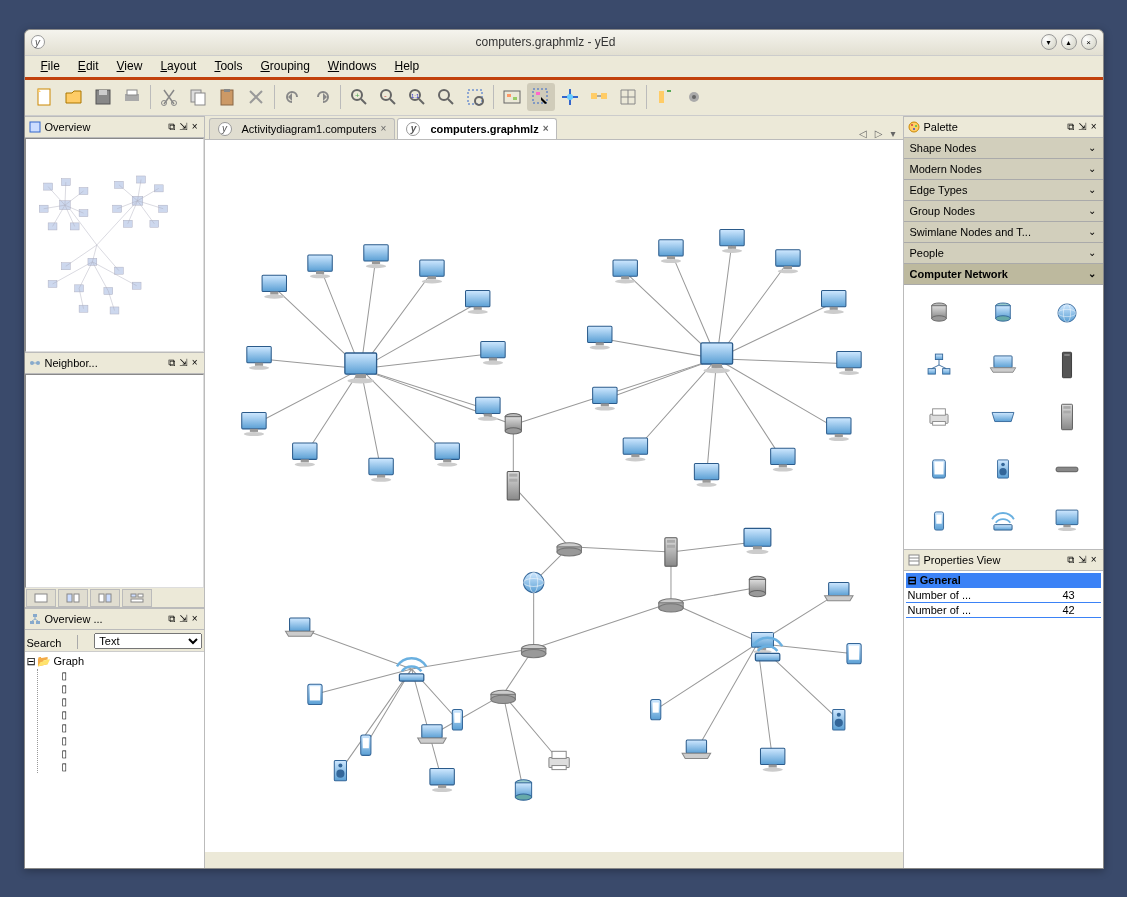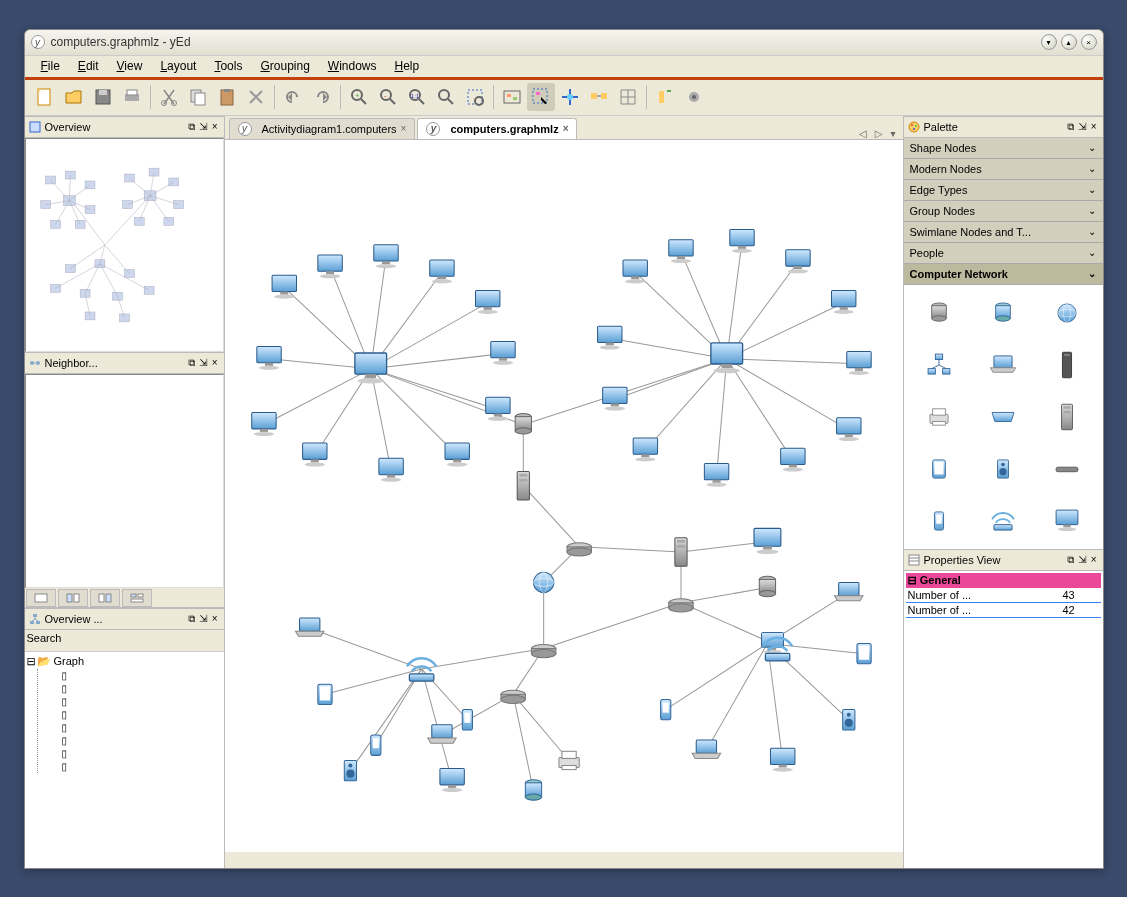--- a/index.html
+++ b/index.html
@@ -1,53 +1,53 @@
 <!DOCTYPE html>
 <html><head>
 <meta charset="utf-8">
 <style>
 * { box-sizing: border-box; margin: 0; padding: 0; font-family: Arial, sans-serif; }
 body { background: #3a4a6b; display: flex; align-items: center; justify-content: center; width: 1127px; height: 897px; }
 .window { width: 1080px; height: 840px; background: #ece9d8; border: 1px solid #888; border-radius: 6px 6px 0 0; display: flex; flex-direction: column; box-shadow: 0 2px 8px rgba(0,0,0,0.3); }
 .titlebar { height: 26px; background: linear-gradient(#f5f4ee, #e2dfd1); display: flex; align-items: center; padding: 0 6px; border-bottom: 1px solid #ccc; border-radius: 6px 6px 0 0; }
 .titlebar-icon { width: 14px; height: 14px; background: #fff; border-radius: 50%; border: 1px solid #999; margin-right: 6px; display: inline-flex; align-items: center; justify-content: center; font-size: 10px; font-style: italic; color: #555; }
-.titlebar-title { flex: 1; text-align: left; font-size: 12px; color: #333; }
+.titlebar-title { flex: 1; text-align: center; font-size: 12px; color: #333; }
 .win-btns { display: flex; gap: 4px; }
 .win-btn { width: 16px; height: 16px; border-radius: 50%; background: radial-gradient(circle at 30% 30%, #fff, #d0d0c0); border: 1px solid #999; display: flex; align-items: center; justify-content: center; font-size: 8px; cursor: pointer; }
 
 .menubar { height: 24px; display: flex; align-items: center; padding: 0 8px; gap: 2px; border-bottom: 3px solid #c2410c; font-size: 12px; }
 .menu-item { padding: 3px 8px; cursor: pointer; }
 .menu-u { text-decoration: underline; }
 
 .toolbar { height: 36px; display: flex; align-items: center; padding: 0 6px; gap: 1px; border-bottom: 1px solid #ccc; }
 .tb-btn { width: 28px; height: 28px; display: flex; align-items: center; justify-content: center; cursor: pointer; border-radius: 3px; }
 .tb-sep { width: 1px; height: 24px; background: #bbb; margin: 0 3px; }
 .tb-btn svg { width: 20px; height: 20px; }
 
 .main { flex: 1; display: flex; overflow: hidden; }
-.left-col { width: 200px; display: flex; flex-direction: column; border-right: 1px solid #bbb; }
+.left-col { width: 180px; display: flex; flex-direction: column; border-right: 1px solid #bbb; }
 .right-col { width: 200px; display: flex; flex-direction: column; border-left: 1px solid #bbb; }
 .center-col { flex: 1; display: flex; flex-direction: column; background: #fff; }
 
 .panel-header { height: 22px; background: #ece9d8; display: flex; align-items: center; padding: 0 4px; font-size: 11px; border-bottom: 1px solid #bbb; border-top: 1px solid #bbb; }
 .panel-header .ph-title { flex: 1; display: flex; align-items: center; gap: 4px; overflow: hidden; white-space: nowrap; }
 .panel-header .ph-icon { font-size: 10px; cursor: pointer; padding: 0 2px; }
 .ph-small-icon { width: 12px; height: 12px; display: inline-block; }
 
 .panel-body { flex: 1; background: #fff; border: 1px inset #ddd; overflow: hidden; position: relative; }
 
 
 .overview-canvas { width: 100%; height: 100%; }
 
 
 .neighbor-panel { flex: 1; }
 .small-tabs { height: 20px; display: flex; background: #ece9d8; border-bottom: 1px solid #bbb; }
 .small-tab { width: 30px; height: 18px; background: #e0ddd0; border: 1px solid #bbb; margin: 1px; display:flex; align-items:center; justify-content:center; cursor:pointer; }
 .small-tab svg { width: 14px; height: 10px; }
-.search-row { height: 22px; display: flex; align-items: flex-start; gap: 16px; padding: 2px; font-size: 11px; border-bottom: 1px solid #ccc; flex-direction: column; }
+.search-row { height: 22px; display: flex; align-items: flex-end; gap: 16px; padding: 2px; font-size: 11px; border-bottom: 1px solid #ccc; }
 .search-row select { font-size: 11px; flex: 1; }
 .tree { font-size: 11px; padding: 2px; overflow-y: auto; flex: 1; background: #fff; }
 .tree-item { display: flex; align-items: center; gap: 2px; padding: 1px 0; white-space: nowrap; }
 .tree-indent { padding-left: 24px; }
 .tree-folder { color: #000; }
 .tree-value { color: #888; }
 .tree-lines { border-left: 1px dotted #999; margin-left: 10px; }
 
 
 .editor-tabs { height: 24px; display: flex; align-items: flex-end; padding: 0 4px; background: #ece9d8; border-bottom: 1px solid #bbb; }
@@ -66,21 +66,21 @@
 .pal-cat { height: 21px; background: #d2cfbc; border-bottom: 1px solid #aaa; display: flex; align-items: center; padding: 0 6px; font-size: 11px; cursor: pointer; }
 .pal-cat.selected { background: #bdb99e; font-weight: bold; }
 .pal-cat .chev { margin-left: auto; font-size: 10px; }
 .pal-items { background: #fff; padding: 8px; display: grid; grid-template-columns: repeat(3, 1fr); gap: 12px 8px; flex: 1; overflow-y: auto; }
 .pal-item { display: flex; align-items: center; justify-content: center; cursor: pointer; }
 .pal-item svg { width: 44px; height: 40px; }
 .props-body { background: #fff; font-size: 11px; padding: 2px; flex: 1; }
 .props-row { display: flex; border-bottom: 1px solid #3b82f6; }
 .props-key { flex: 1; padding: 1px 2px; }
 .props-val { width: 40px; padding: 1px 2px; }
-.props-group { background: #ec4899; font-weight: bold; padding: 1px 2px; }
+.props-group { background: #3b82f6; font-weight: bold; padding: 1px 2px; }
 </style>
 </head>
 <body>
 
 <svg width="0" height="0" style="position:absolute">
 <defs>
   <linearGradient id="mongrad" x1="0" y1="0" x2="0" y2="1">
     <stop offset="0%" stop-color="#cfe8ff"></stop>
     <stop offset="100%" stop-color="#5a9fd4"></stop>
   </linearGradient>

